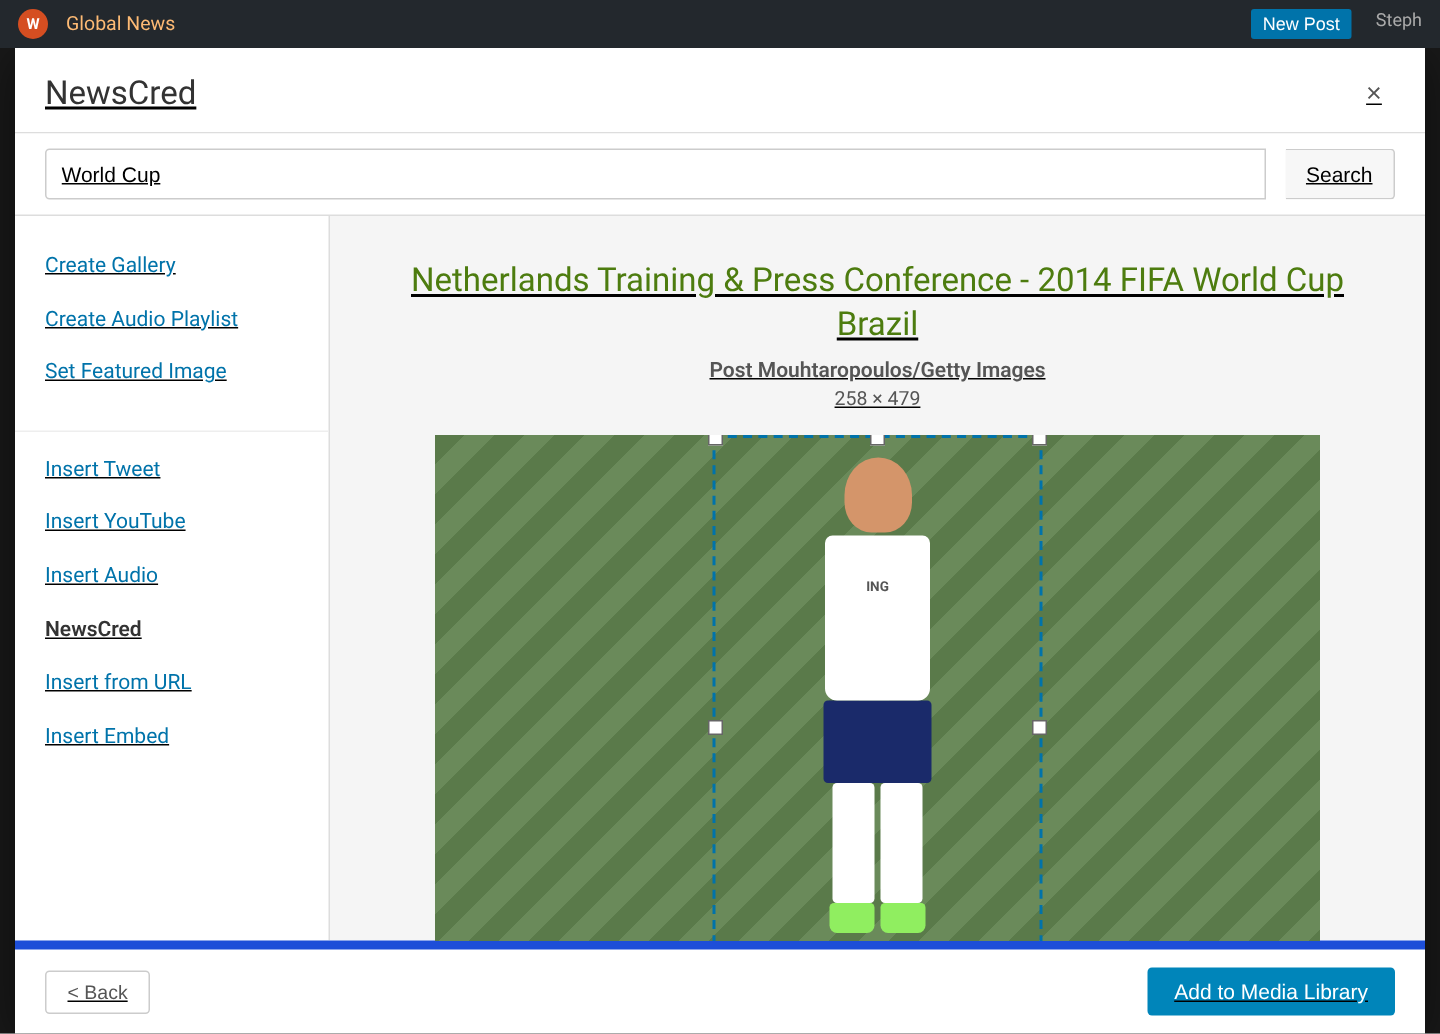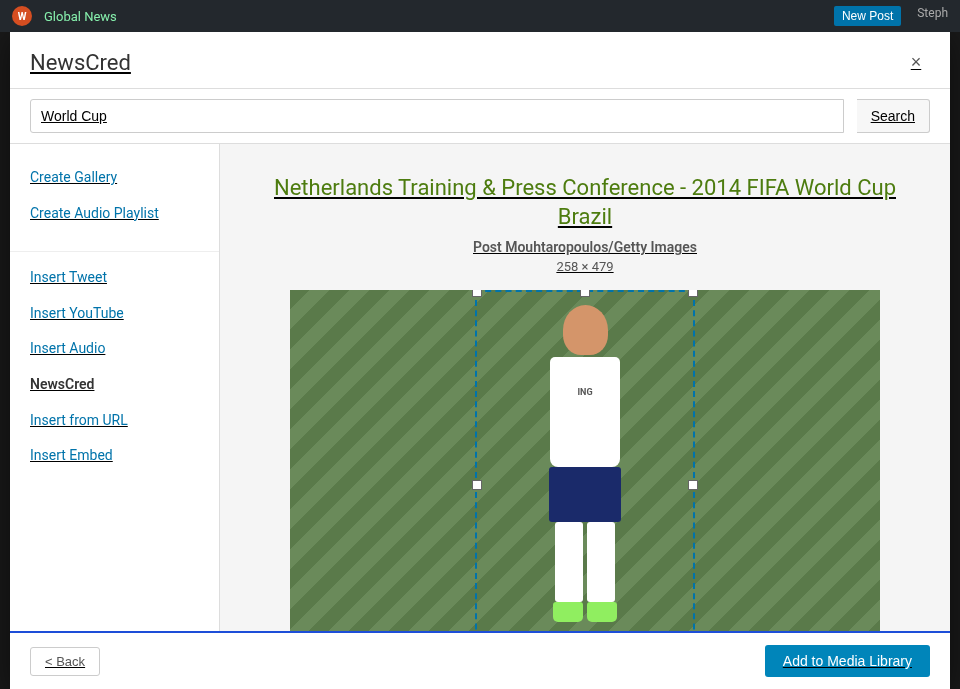--- a/index.html
+++ b/index.html
@@ -34,21 +34,21 @@
       background: #d54e21;
       border-radius: 50%;
       display: flex;
       align-items: center;
       justify-content: center;
       color: white;
       font-size: 10px;
       font-weight: bold;
     }
     .admin-bar-site {
-      color: #86efac;
+      color: #fdba74;
       font-size: 13px;
     }
     .admin-bar-right {
       display: flex;
       gap: 16px;
       color: #aaa;
       font-size: 12px;
     }
     .admin-bar-btn {
       background: #0073aa;
@@ -348,21 +348,21 @@
       right: 0;
       bottom: 0;
       display: flex;
       align-items: center;
       justify-content: center;
     }
 
     
     .modal-footer {
       background: white;
-      border-top: 2px solid #1d4ed8;
+      border-top: 6px solid #1d4ed8;
       padding: 12px 20px;
       display: flex;
       align-items: center;
       justify-content: space-between;
       flex-shrink: 0;
     }
     .back-btn {
       background: white;
       border: 1px solid #ccc;
       padding: 6px 14px;
@@ -408,20 +408,21 @@
       <input type="text" class="search-input" value="World Cup" style="">
       <button class="search-btn">Search</button>
     </div>
 
     <div class="modal-body">
 
       <nav class="sidebar">
         <div class="sidebar-section">
           <a class="sidebar-item">Create Gallery</a>
           <a class="sidebar-item">Create Audio Playlist</a>
+          <a class="sidebar-item">Set Featured Image</a>
         </div>
         <hr class="sidebar-divider">
         <div class="sidebar-section">
           <a class="sidebar-item">Insert Tweet</a>
           <a class="sidebar-item">Insert YouTube</a>
           <a class="sidebar-item">Insert Audio</a>
           <a class="sidebar-item active">NewsCred</a>
           <a class="sidebar-item">Insert from URL</a>
           <a class="sidebar-item">Insert Embed</a>
         </div>

